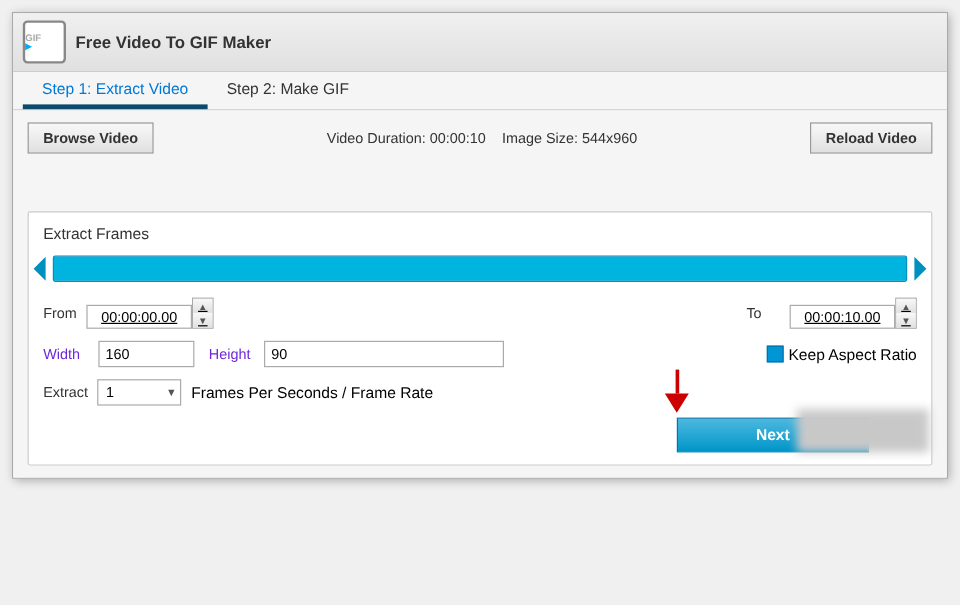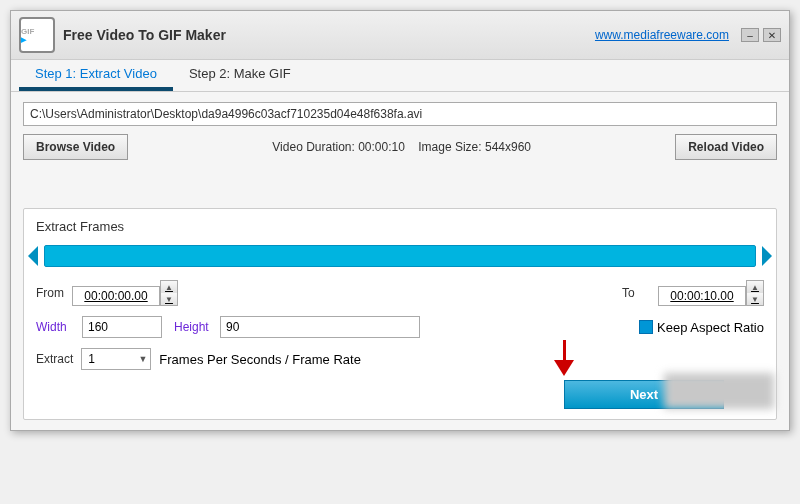--- a/index.html
+++ b/index.html
@@ -372,43 +372,33 @@
 <div class="window">
 
   <div class="title-bar">
     <div class="title-bar-left">
       <div class="app-icon">
         <span style="font-size:8px; color:#aaa; line-height:1;">GIF</span>
         <span style="font-size:7px; color:#00aaff; line-height:1;">▶</span>
       </div>
       <span class="title-bar-title">Free Video To GIF Maker</span>
     </div>
-    <div class="title-bar-right">
-      <a class="website-link">www.mediafreeware.com</a>
-      <div class="window-controls">
-        <div class="win-btn">–</div>
-        <div class="win-btn">✕</div>
-      </div>
-    </div>
   </div>
 
   <div class="tabs-bar">
     <div class="tab active">
       <span>Step 1: Extract Video</span>
     </div>
     <div class="tab">
       <span>Step 2: Make GIF</span>
     </div>
   </div>
 
   <div class="content">
 
-    <div class="file-path-row">
-      <input type="text" class="file-path-input" value="C:\Users\Administrator\Desktop\da9a4996c03acf710235d04e48f638fa.avi" readonly="" style="">
-    </div>
 
     <div class="controls-row">
       <button class="btn">Browse Video</button>
       <div class="video-info">
         <span>Video Duration:</span>
         <span>00:00:10</span>
         &nbsp;&nbsp;
         <span>Image Size:</span>
         <span>544x960</span>
       </div>

